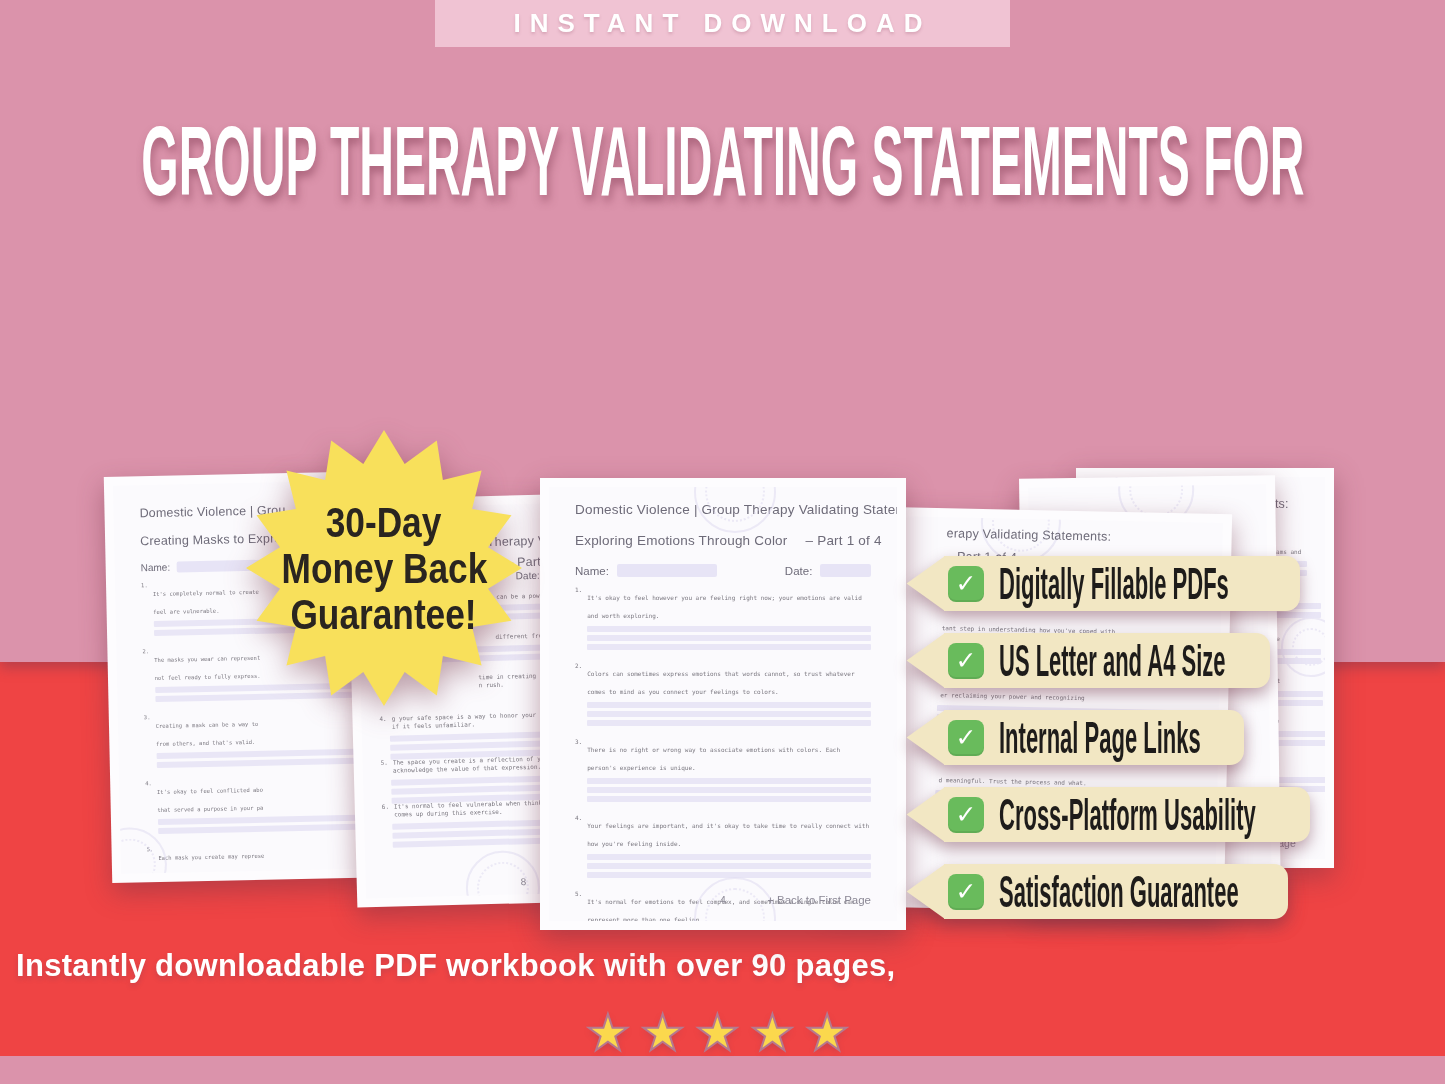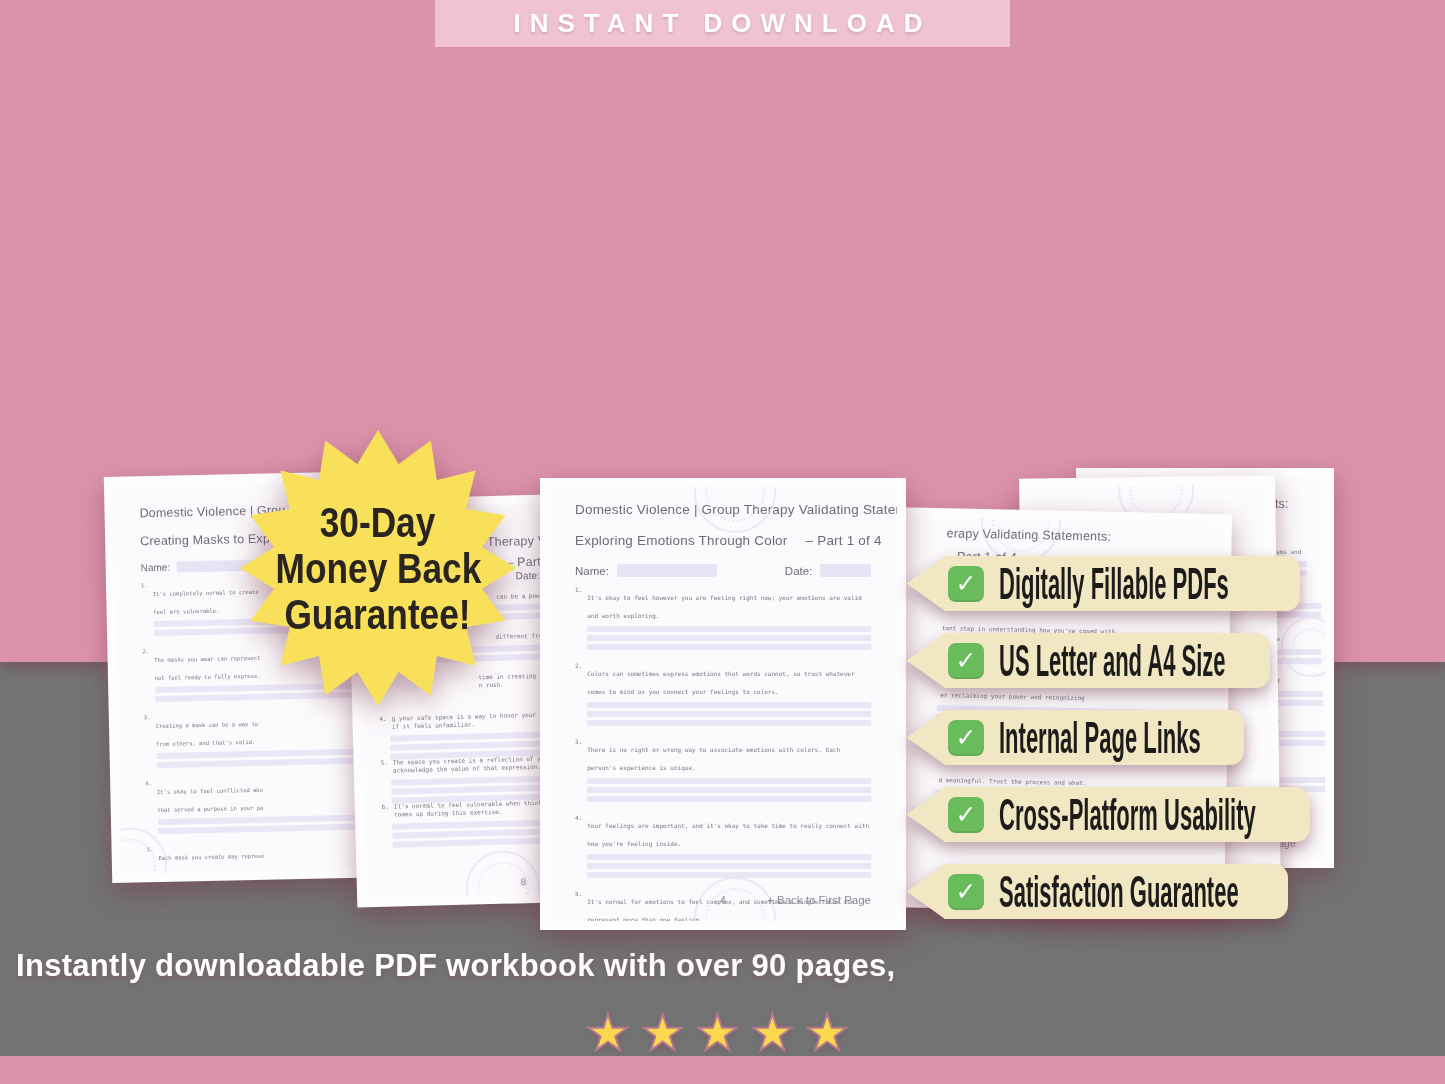--- a/index.html
+++ b/index.html
@@ -1,17 +1,17 @@
 <!DOCTYPE html>
 <html><head>
 <meta charset="utf-8">
 <style>
   html,body{margin:0;padding:0;background:#888;}
   .canvas{position:relative;width:1445px;height:1084px;overflow:hidden;
-    font-family:"Liberation Sans",sans-serif;background:#737373;}
+    font-family:"Liberation Sans",sans-serif;background:#ef4444;}
   
   .bg-top{position:absolute;left:0;top:0;width:100%;height:662px;background:#db93ab;
     box-shadow:0 6px 12px rgba(120,55,80,.45);}
   .bottom-bar{position:absolute;left:0;top:1056px;width:100%;height:28px;background:#db93ab;}
   
   .banner{position:absolute;left:435px;top:0;width:575px;height:47px;background:#f0c3d3;
     display:flex;align-items:center;justify-content:center;z-index:4;}
   .banner-label{color:#fff;font-weight:bold;font-size:26px;letter-spacing:9px;white-space:nowrap;
     text-shadow:0 2px 3px rgba(140,70,95,.25);}
   
@@ -74,21 +74,21 @@
   .p5{left:1022px;top:477px;width:256px;height:430px;z-index:1;transform:rotate(-.8deg);}
   .p5 .frag{position:absolute;}
   .p5 .ph{font-size:12.5px;}
   
   .p6{left:1076px;top:468px;width:258px;height:400px;z-index:0;}
   .p6 .frag{position:absolute;}
   .p6 .ph{font-size:12.5px;}
   .p6 .mono{font-size:6px;}
   .p6 .lines{position:absolute;width:96px;}
   
-  .badge{position:absolute;left:238px;top:428px;width:280px;height:280px;z-index:9;}
+  .badge{position:absolute;left:244px;top:428px;width:280px;height:280px;z-index:9;}
   .badge svg{position:absolute;inset:0;filter:drop-shadow(0 10px 14px rgba(110,45,65,.45));}
   .badge-text{position:absolute;inset:0;display:flex;flex-direction:column;align-items:center;
     justify-content:center;gap:0;}
   .badge-text span{display:block;font-size:43px;line-height:46px;font-weight:800;color:#2a2520;
     transform:scale(.82,1);white-space:nowrap;}
   
   .tag{position:absolute;left:905px;height:55px;display:flex;z-index:9;
     filter:drop-shadow(0 7px 8px rgba(110,50,70,.45));}
   .tag-tip{width:40px;height:55px;background:#f2e7c3;
     clip-path:polygon(100% 0,4% 50%,100% 100%);}
@@ -118,20 +118,23 @@
 <body>
 
 <div class="canvas">
   <div class="bg-top"></div>
   <div class="bottom-bar"></div>
 
   <div class="banner">
     <span class="banner-label">INSTANT DOWNLOAD</span>
   </div>
 
+  <div class="title-wrap title1">
+    <span class="t-line">GROUP THERAPY VALIDATING STATEMENTS FOR</span>
+  </div>
 
   <div class="page p6">
     <div class="page-pad">
       <div class="orn" style="left:30px;top:-30px;width:70px;height:70px;"></div>
       <div class="orn" style="left:196px;top:140px;width:56px;height:56px;"></div>
       <span class="frag ph" style="left:147px;top:20px;">atements:</span>
       <span class="frag fill" style="left:148px;top:48px;width:40px;height:11px;"></span>
       <span class="frag mono" style="left:126px;top:71px;">ly express the dreams and</span>
       <span class="lines" style="left:126px;top:84px;">
           <i></i>

